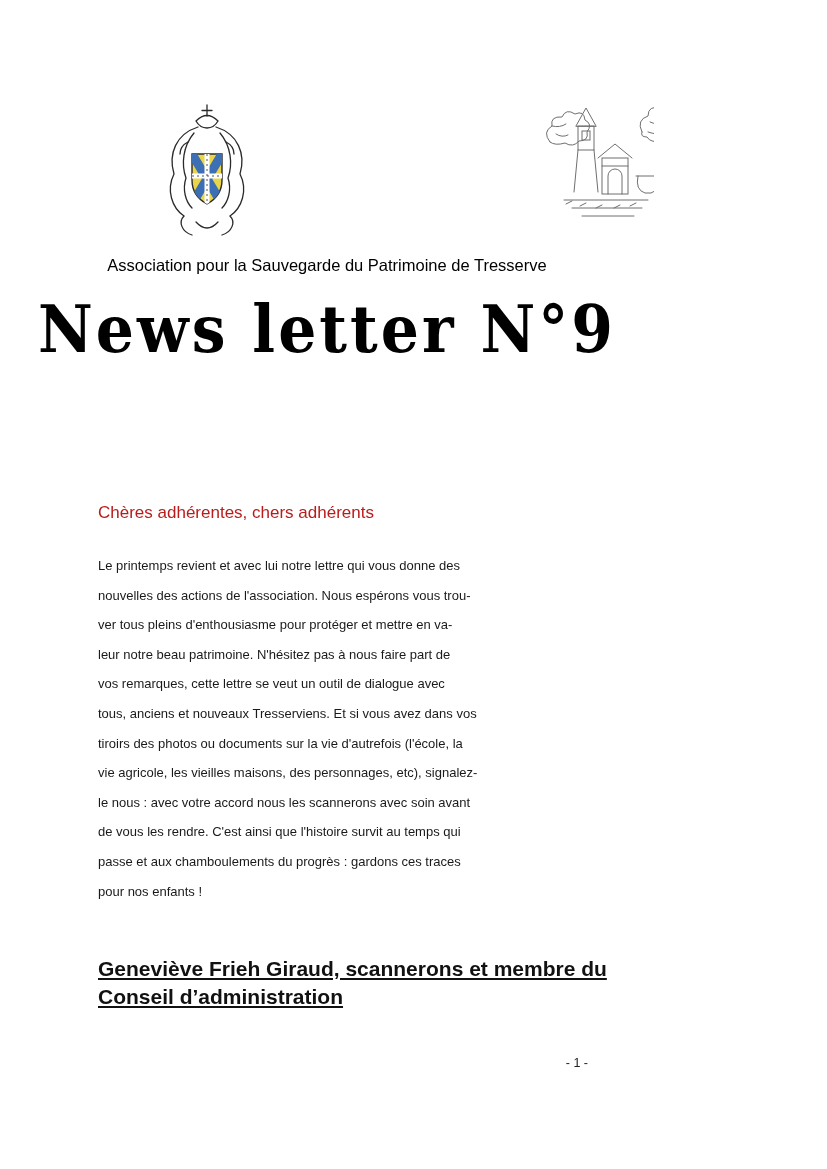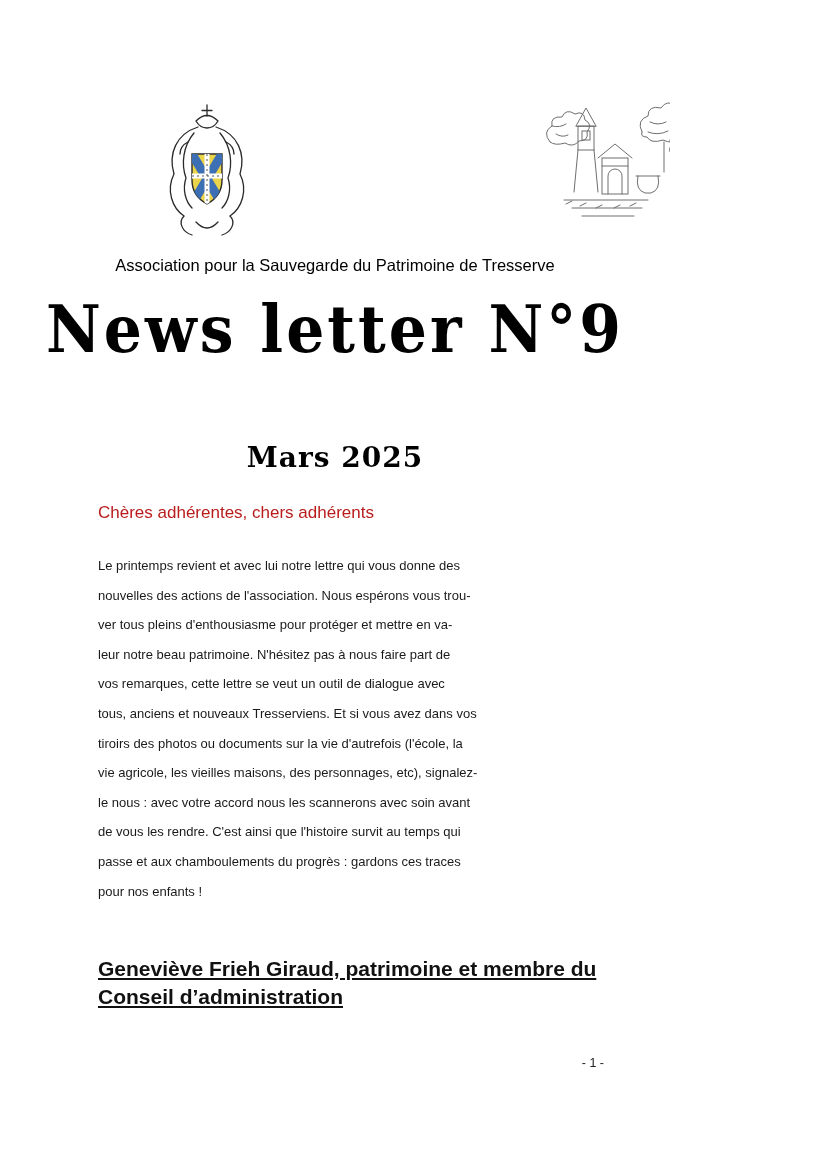--- a/index.html
+++ b/index.html
@@ -4,21 +4,20 @@
 <style>
   html, body { margin: 0; padding: 0; background: #ffffff; }
   .page {
     position: relative;
     width: 654px;
     height: 1169px;
     background: #ffffff;
     font-family: "Liberation Sans", sans-serif;
     color: #1a1a1a;
     overflow: hidden;
-    padding-left: 16px;
   }
   .coat-of-arms {
     position: absolute;
     left: 158px; top: 102px;
     width: 98px; height: 140px;
   }
   .sketch {
     position: absolute;
     left: 536px; top: 96px;
     width: 172px; height: 146px;
@@ -152,35 +151,34 @@
 
         <path d="M140,96 q4,-8 10,-4 q6,-4 8,3 q5,2 1,7 h-18 q-4,-3 -1,-6"></path>
       </g>
     </svg>
   </div>
 
   <div class="association">Association pour la Sauvegarde du Patrimoine de Tresserve</div>
 
   <h1 class="title">News letter N°9</h1>
 
-  <div class="issue-date">Mars 2025</div>
 
   <div class="salutation">Chères adhérentes, chers adhérents</div>
 
   <div class="body-text">Le printemps revient et avec lui notre lettre qui vous donne des
 nouvelles des actions de l'association. Nous espérons vous trou-
 ver tous pleins d'enthousiasme pour protéger et mettre en va-
 leur notre beau patrimoine. N'hésitez pas à nous faire part de
 vos remarques, cette lettre se veut un outil de dialogue avec
 tous, anciens et nouveaux Tresserviens. Et si vous avez dans vos
 tiroirs des photos ou documents sur la vie d'autrefois (l'école, la
 vie agricole, les vieilles maisons, des personnages, etc), signalez-
 le nous : avec votre accord nous les scannerons avec soin avant
 de vous les rendre. C'est ainsi que l'histoire survit au temps qui
 passe et aux chamboulements du progrès : gardons ces traces
 pour nos enfants !</div>
 
-  <div class="signature">Geneviève Frieh Giraud, patrimoine et membre du
+  <div class="signature">Geneviève Frieh Giraud, scannerons et membre du
 Conseil d’administration</div>
 
   <div class="page-number">- 1 -</div>
 
 </div>
 
 </body></html>

